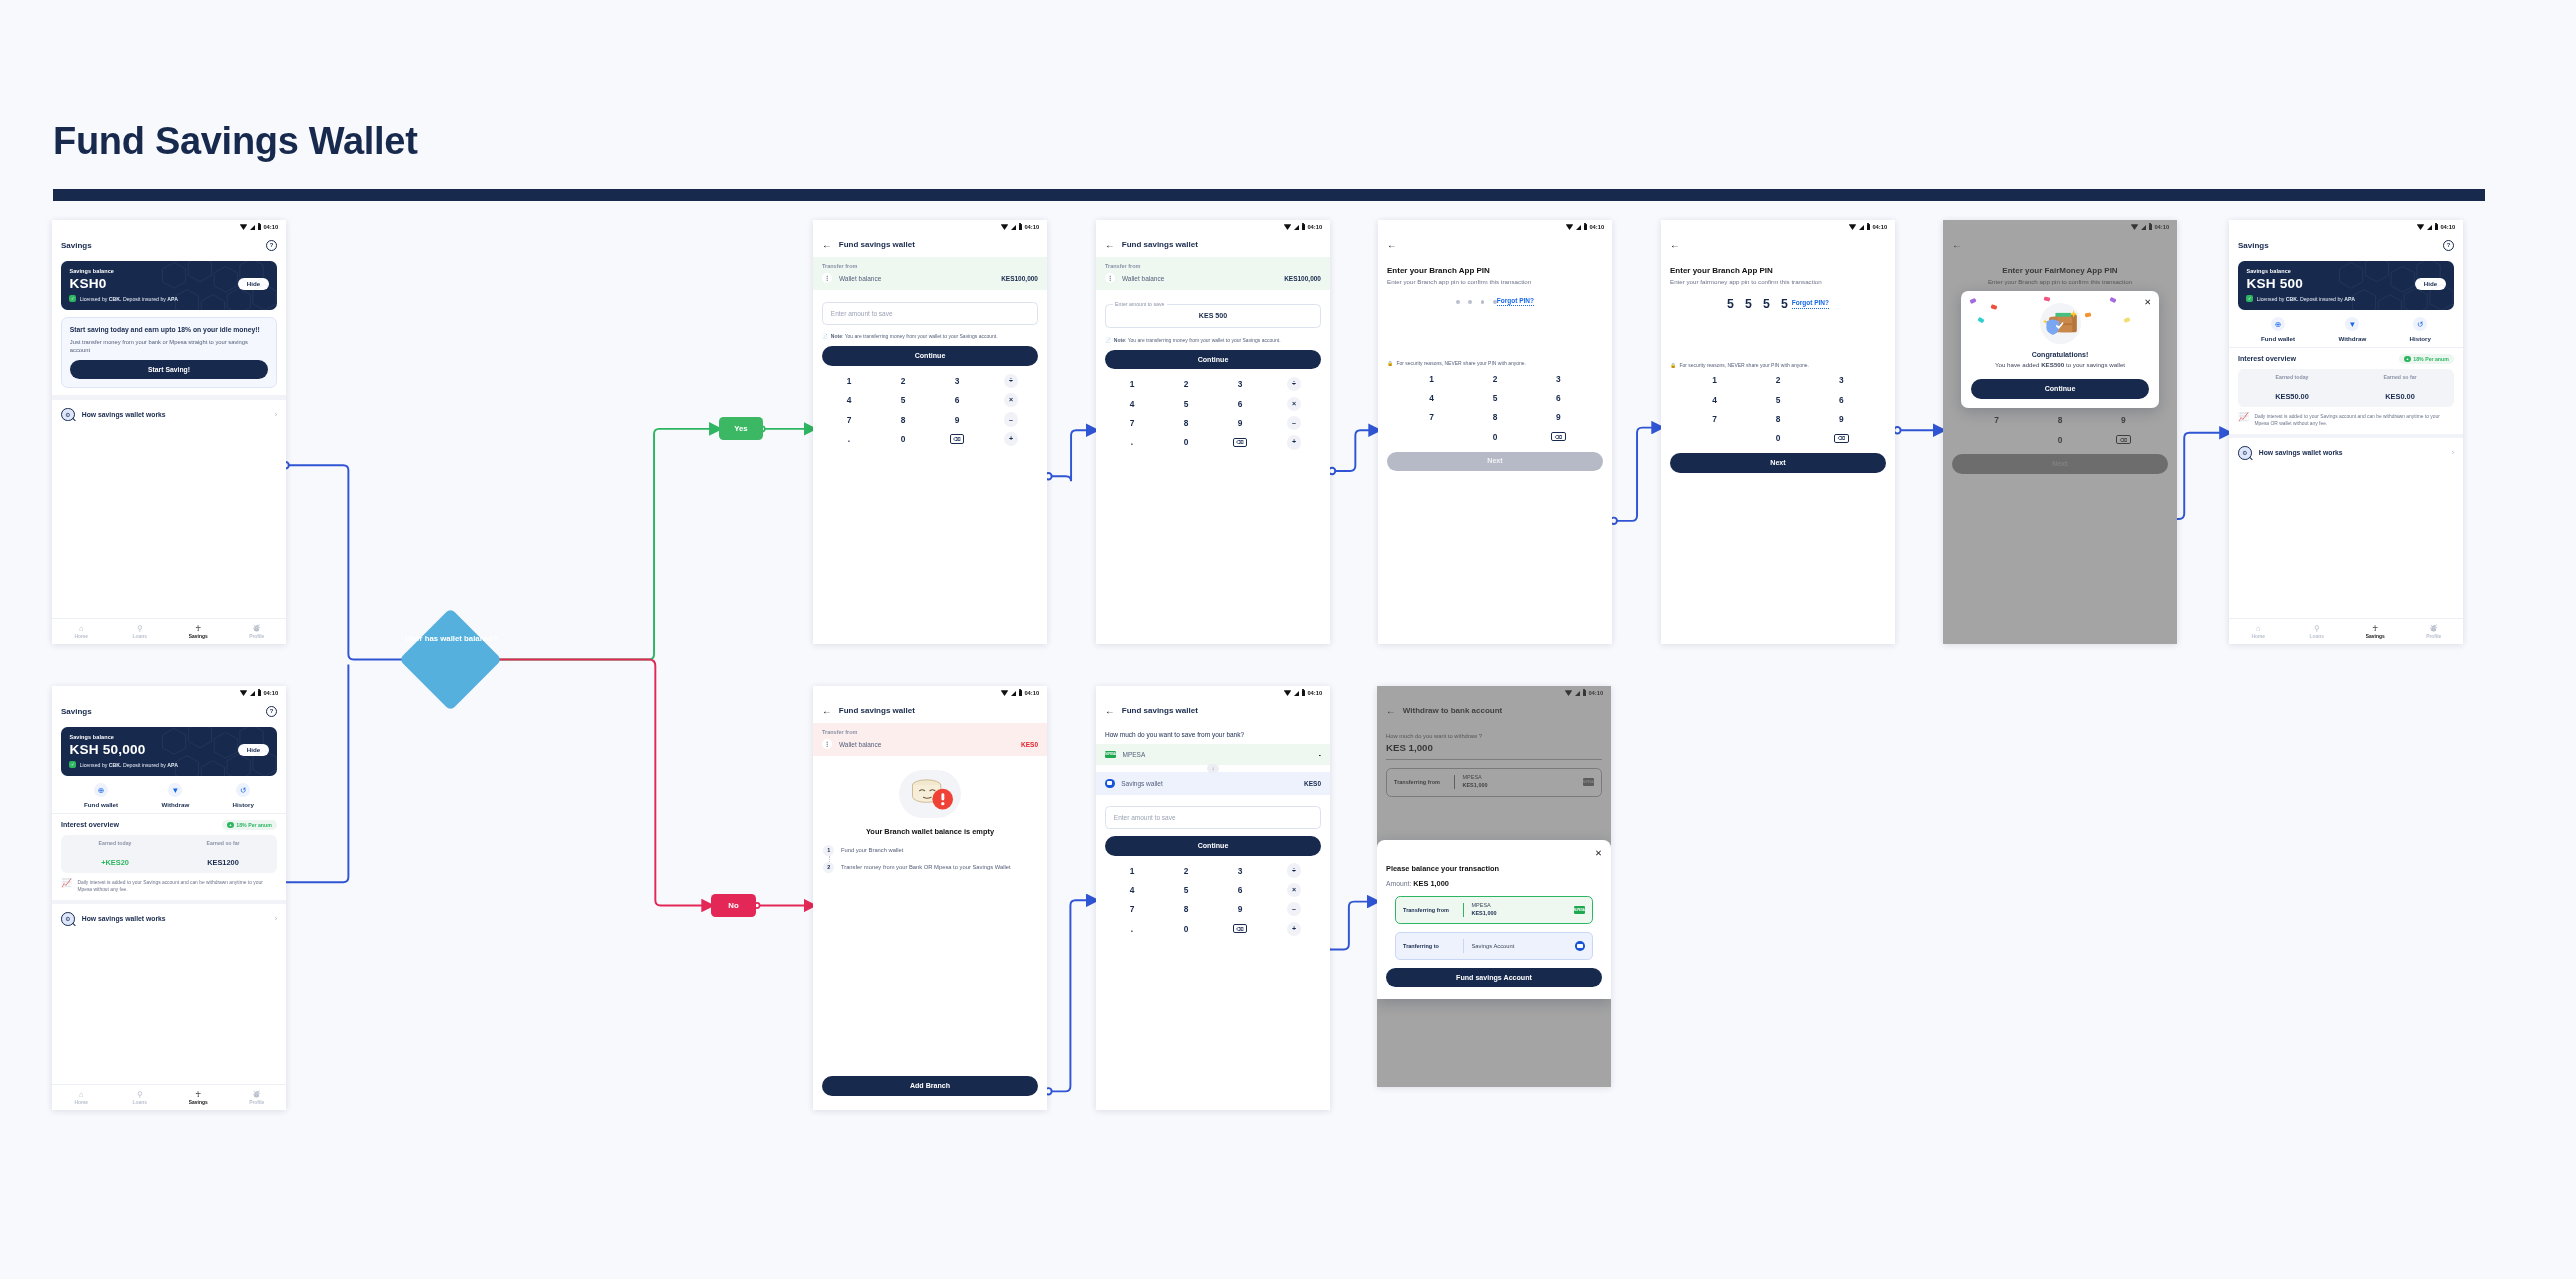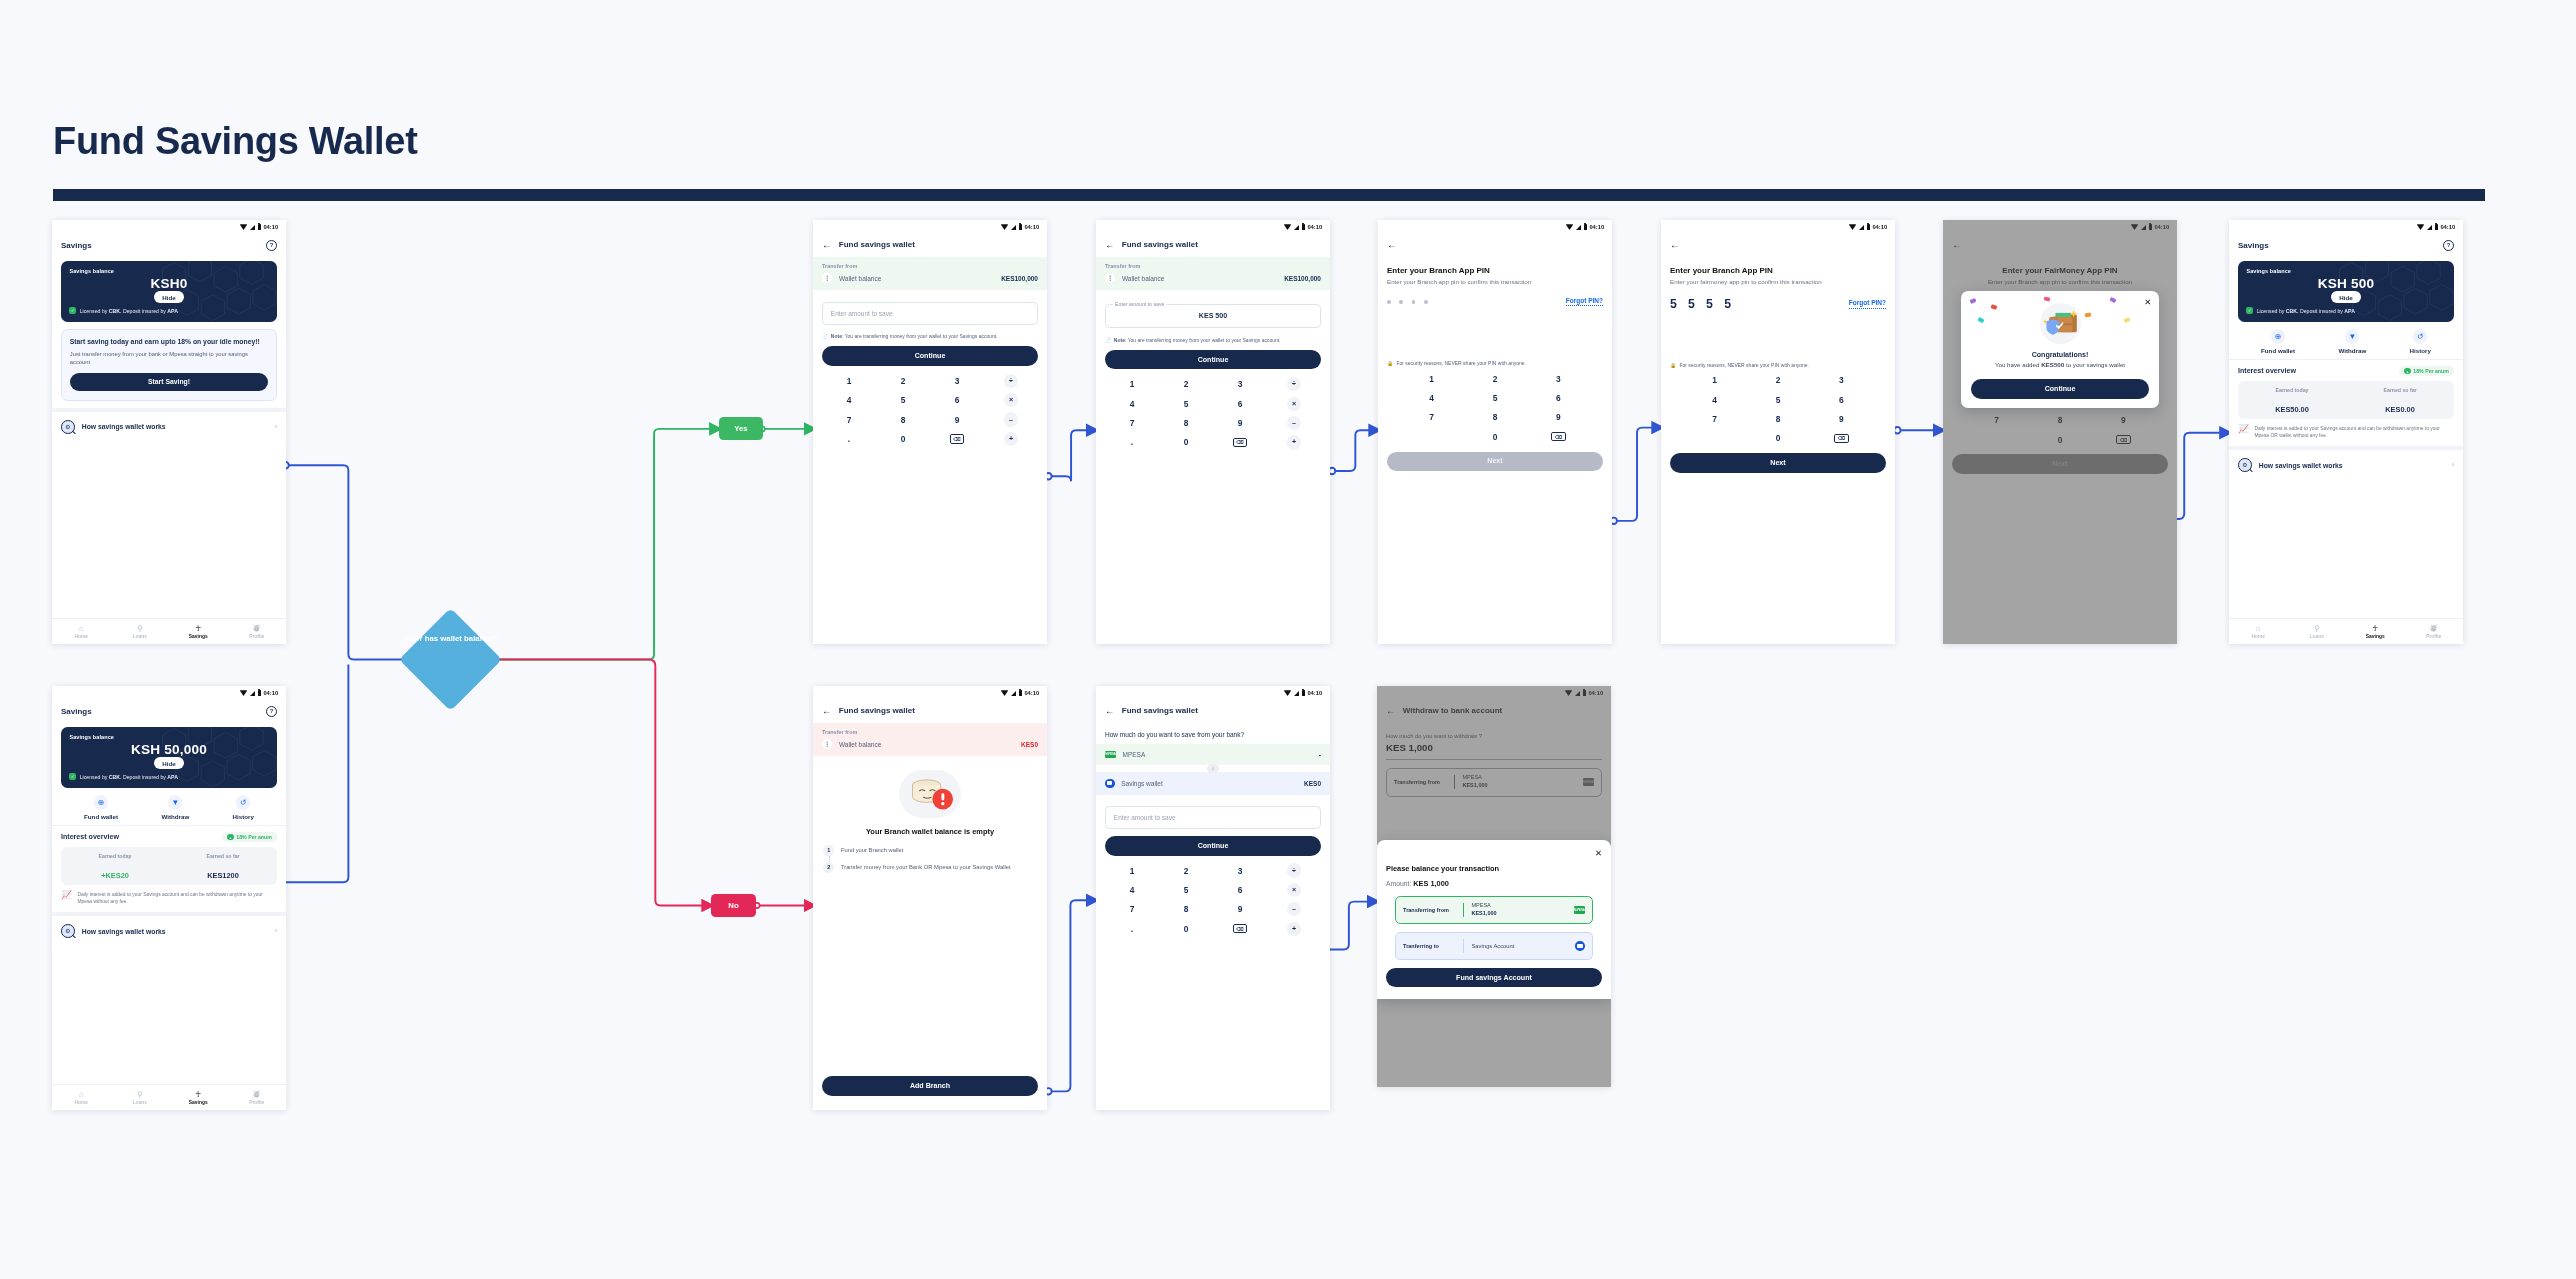--- a/index.html
+++ b/index.html
@@ -45,21 +45,21 @@
   .appbar.spread{justify-content:space-between;}
   .helpico{width:9px;height:9px;border:0.9px solid #17294d;border-radius:50%;
            display:flex;align-items:center;justify-content:center;font-size:5.8px;font-weight:bold;}
 
   
   .balcard{
     margin:3.2px 9px 0;background:#17294d;border-radius:6.5px;padding:7.1px 8.4px 7.8px;color:#fff;position:relative;overflow:hidden;
   }
   .balcard .hexes{position:absolute;right:-6.5px;top:-5.2px;width:123px;height:71px;opacity:.16;}
   .balcard .lbl{font-size:5.5px;font-weight:bold;letter-spacing:0.1px;}
-  .balrow{display:flex;align-items:center;justify-content:space-between;margin-top:1.9px;flex-direction:column;}
+  .balrow{display:flex;align-items:center;justify-content:space-between;margin-top:1.9px;}
   .balamt{font-size:13.6px;font-weight:bold;letter-spacing:0.2px;}
   .hidebtn{background:#fff;color:#17294d;border-radius:13px;font-size:6.2px;font-weight:bold;padding:2.6px 8.4px;}
   .licrow{display:flex;align-items:center;gap:3.2px;margin-top:3.9px;font-size:5.2px;color:#e8edf6;}
   .shieldok{width:7.1px;height:7.1px;border-radius:1.9px;background:#2eb562;color:#fff;display:flex;align-items:center;justify-content:center;font-size:4.5px;}
 
   
   .promo{margin:6.5px 9px 0;border:0.6px solid #dde4f5;background:#f4f7fe;border-radius:6.5px;padding:7.1px 7.8px 8.4px;}
   .promo .h{font-size:6.8px;font-weight:bold;line-height:1.35;color:#17294d;}
   .promo .p{font-size:5.8px;color:#55607a;line-height:1.4;margin-top:3.9px;}
   .btn-primary{
@@ -128,21 +128,21 @@
   .keypad.cols3{grid-template-columns:repeat(3,1fr);}
   .key{height:19.4px;display:flex;align-items:center;justify-content:center;font-size:8.4px;font-weight:bold;color:#17294d;}
   .key.op{color:#17294d;}
   .key .opc{width:14.2px;height:14.2px;border-radius:50%;background:#f1f2f7;display:flex;align-items:center;justify-content:center;font-size:7.1px;}
   .key .del{border:0.9px solid #17294d;border-radius:1.9px;padding:0.6px 2.6px;font-size:5.2px;position:relative;}
 
   
   .pin-h{padding:9px 9px 0;}
   .pin-h .h{font-size:8px;font-weight:bold;color:#111;}
   .pin-h .s{font-size:6.2px;color:#6b7489;line-height:1.4;margin-top:3.2px;}
-  .pinrow{display:flex;align-items:center;justify-content:space-between;padding:10.4px 9px 0;}
+  .pinrow{display:flex;align-items:center;justify-content:center;padding:10.4px 9px 0;}
   .pindots{display:flex;gap:8.4px;}
   .pindot{width:3.9px;height:3.9px;border-radius:50%;background:#b9bfcd;}
   .pindigits{font-size:12.3px;font-weight:bold;letter-spacing:3.9px;color:#17294d;}
   .forgot{font-size:6.5px;font-weight:bold;color:#1667e8;border-bottom:0.8px dotted #1667e8;padding-bottom:1.3px;}
   .secline{display:flex;gap:3.2px;padding:0 9px;font-size:5px;color:#55607a;align-items:center;}
 
   
   .modal{
     position:absolute;z-index:10;background:#fff;border-radius:7.1px;box-shadow:0 3.9px 14.2px rgba(20,30,60,.22);
   }

